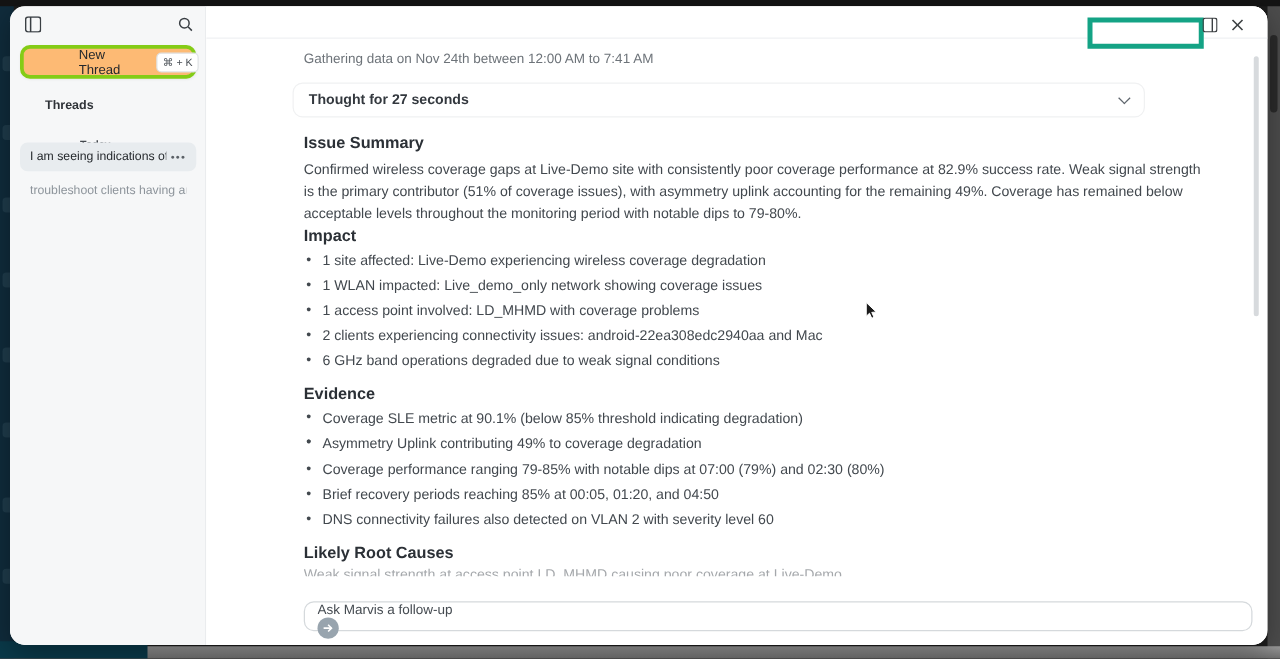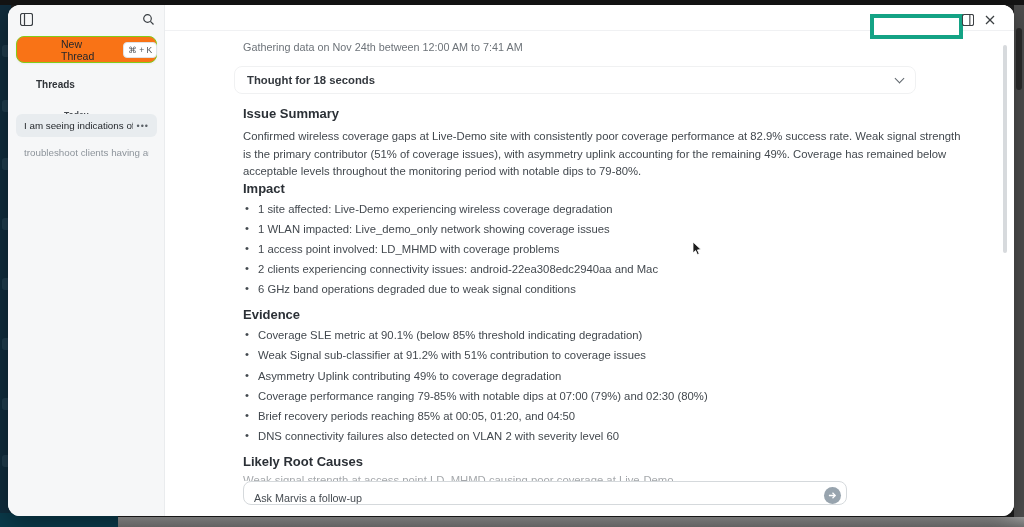--- a/index.html
+++ b/index.html
@@ -18,22 +18,22 @@
 
   
   .modal { position:absolute; left:8px; top:5px; width:1006px; height:511px; background:#ffffff;
            border-radius:12px; box-shadow:0 6px 24px rgba(0,0,0,.35); display:flex; overflow:hidden; }
 
   
   .sidebar { width:157px; background:#f6f7f8; border-right:1px solid #eaecee; position:relative; flex:0 0 157px; }
   .icon-btn { position:absolute; width:16px; height:16px; display:flex; align-items:center; justify-content:center; cursor:pointer; }
   .sb-panel { left:10px; top:6px; }
   .sb-search { right:8px; top:6px; }
-  .new-thread { position:absolute; left:8px; top:31px; width:141px; height:27px; background:#f97316;
-                border:1px solid #84cc16; border-radius:8px; box-shadow:0 1px 2px rgba(0,0,0,.05);
+  .new-thread { position:absolute; left:8px; top:31px; width:141px; height:27px; background:#fdba74;
+                border:3px solid #84cc16; border-radius:8px; box-shadow:0 1px 2px rgba(0,0,0,.05);
                 display:flex; align-items:center; padding:0 6px; cursor:pointer;gap:29px; }
   .new-thread .nt-label { font-size:10.5px; color:#24282c; margin-left:9px; flex:1; }
   .kbd { font-size:8.5px; color:#4b5157; border:1px solid #dfe2e5; border-radius:4px; padding:2px 4px; background:#fff; white-space:nowrap; }
   .sb-section { position:absolute; left:12px; font-weight:700; color:#2f3338; }
   .sb-threads { top:74px; font-size:10px;margin-left:16px; }
   .sb-today { top:105px; font-size:8.5px; color:#43484e;margin-left:44px; }
   .thread-item { position:absolute; left:8px; width:141px; height:23px; border-radius:6px;
                  display:flex; align-items:center; padding:0 8px; cursor:pointer; }
   .thread-item.active { top:109px; background:#e8ecef; }
   .thread-item.active .t-title { color:#24282c; }
@@ -56,22 +56,22 @@
   .thought-label { font-size:11.3px; font-weight:600; color:#33383e; flex:1; }
   .chev { width:7px; height:7px; border-right:1.5px solid #5f666d; border-bottom:1.5px solid #5f666d;
           transform:rotate(45deg); margin-top:-4px; }
   h2.sec { font-size:13px; font-weight:700; color:#2b3036; margin:0 0 7px 0; }
   .para { font-size:11.3px; line-height:17.5px; color:#42484e; width:726px; margin-bottom:0; }
   ul.blist { list-style:none; margin:0 0 12px 0; padding:0; }
   ul.blist li { font-size:11.3px; color:#42484e; margin-bottom:8.2px; padding-left:15px; position:relative; }
   ul.blist li .dot { position:absolute; left:2px; top:-1px; color:#42484e; }
   .clip-line { height:7px; overflow:hidden; opacity:.55; font-size:11.3px; color:#5b6167; width:726px; }
 
-  .followup { position:absolute; left:78px; bottom:11px; width:604px; height:24px; border:1px solid #d5d9dc;
-              border-radius:8px; background:#fff; display:flex; align-items:flex-end; padding:0 5px 0 10px; }
+  .followup { position:absolute; left:78px; bottom:11px; width:759px; height:24px; border:1px solid #d5d9dc;
+              border-radius:8px; background:#fff; display:flex; align-items:flex-start; padding:0 5px 0 10px;flex-direction:column; }
   .followup input { border:none; outline:none; flex:1; font-size:10.8px; color:#33383e; background:transparent;
                     font-family:"Liberation Sans", sans-serif; }
   .followup input::placeholder { color:#454b51; opacity:1; }
   .send-btn { width:17px; height:17px; border-radius:50%; background:#98a4ae; display:flex; align-items:center;
               justify-content:center; cursor:pointer; flex:0 0 17px; }
 
   .inner-scrollbar { position:absolute; right:7px; top:40px; width:4px; height:208px; background:#d7dadd; border-radius:2px; }
 
   .cursor { position:absolute; left:527px; top:236px; z-index:9; }
 
@@ -149,40 +149,40 @@
         <svg class="lineicon" width="10" height="10" viewBox="0 0 10 10">
           <line x1="1" y1="1" x2="9" y2="9" stroke="#3c4043" stroke-width="1.3"></line>
           <line x1="9" y1="1" x2="1" y2="9" stroke="#3c4043" stroke-width="1.3"></line>
         </svg>
       </div>
 
       <div class="doc">
         <div class="gathering">Gathering data on Nov 24th between 12:00 AM to 7:41 AM</div>
 
         <div class="thought-box">
-          <span class="thought-label">Thought for 18 seconds</span>
+          <span class="thought-label">Thought for 27 seconds</span>
           <span class="chev"></span>
         </div>
 
         <h2 class="sec">Issue Summary</h2>
         <div class="para">Confirmed wireless coverage gaps at Live-Demo site with consistently poor coverage performance at 82.9% success rate. Weak signal strength is the primary contributor (51% of coverage issues), with asymmetry uplink accounting for the remaining 49%. Coverage has remained below acceptable levels throughout the monitoring period with notable dips to 79-80%.</div>
 
         <h2 class="sec">Impact</h2>
         <ul class="blist">
           <li><span class="dot">•</span><span>1 site affected: Live-Demo experiencing wireless coverage degradation</span></li>
           <li><span class="dot">•</span><span>1 WLAN impacted: Live_demo_only network showing coverage issues</span></li>
           <li><span class="dot">•</span><span>1 access point involved: LD_MHMD with coverage problems</span></li>
           <li><span class="dot">•</span><span>2 clients experiencing connectivity issues: android-22ea308edc2940aa and Mac</span></li>
           <li><span class="dot">•</span><span>6 GHz band operations degraded due to weak signal conditions</span></li>
         </ul>
 
         <h2 class="sec">Evidence</h2>
         <ul class="blist">
           <li><span class="dot">•</span><span>Coverage SLE metric at 90.1% (below 85% threshold indicating degradation)</span></li>
-          <li><span class="dot">•</span><span>Weak Signal sub-classifier at 91.2% with 51% contribution to coverage issues</span></li>
+          <li><span class="dot">•</span></li>
           <li><span class="dot">•</span><span>Asymmetry Uplink contributing 49% to coverage degradation</span></li>
           <li><span class="dot">•</span><span>Coverage performance ranging 79-85% with notable dips at 07:00 (79%) and 02:30 (80%)</span></li>
           <li><span class="dot">•</span><span>Brief recovery periods reaching 85% at 00:05, 01:20, and 04:50</span></li>
           <li><span class="dot">•</span><span>DNS connectivity failures also detected on VLAN 2 with severity level 60</span></li>
         </ul>
 
         <h2 class="sec" style="margin-bottom:5px">Likely Root Causes</h2>
         <div class="clip-line">Weak signal strength at access point LD_MHMD causing poor coverage at Live-Demo</div>
       </div>
 

